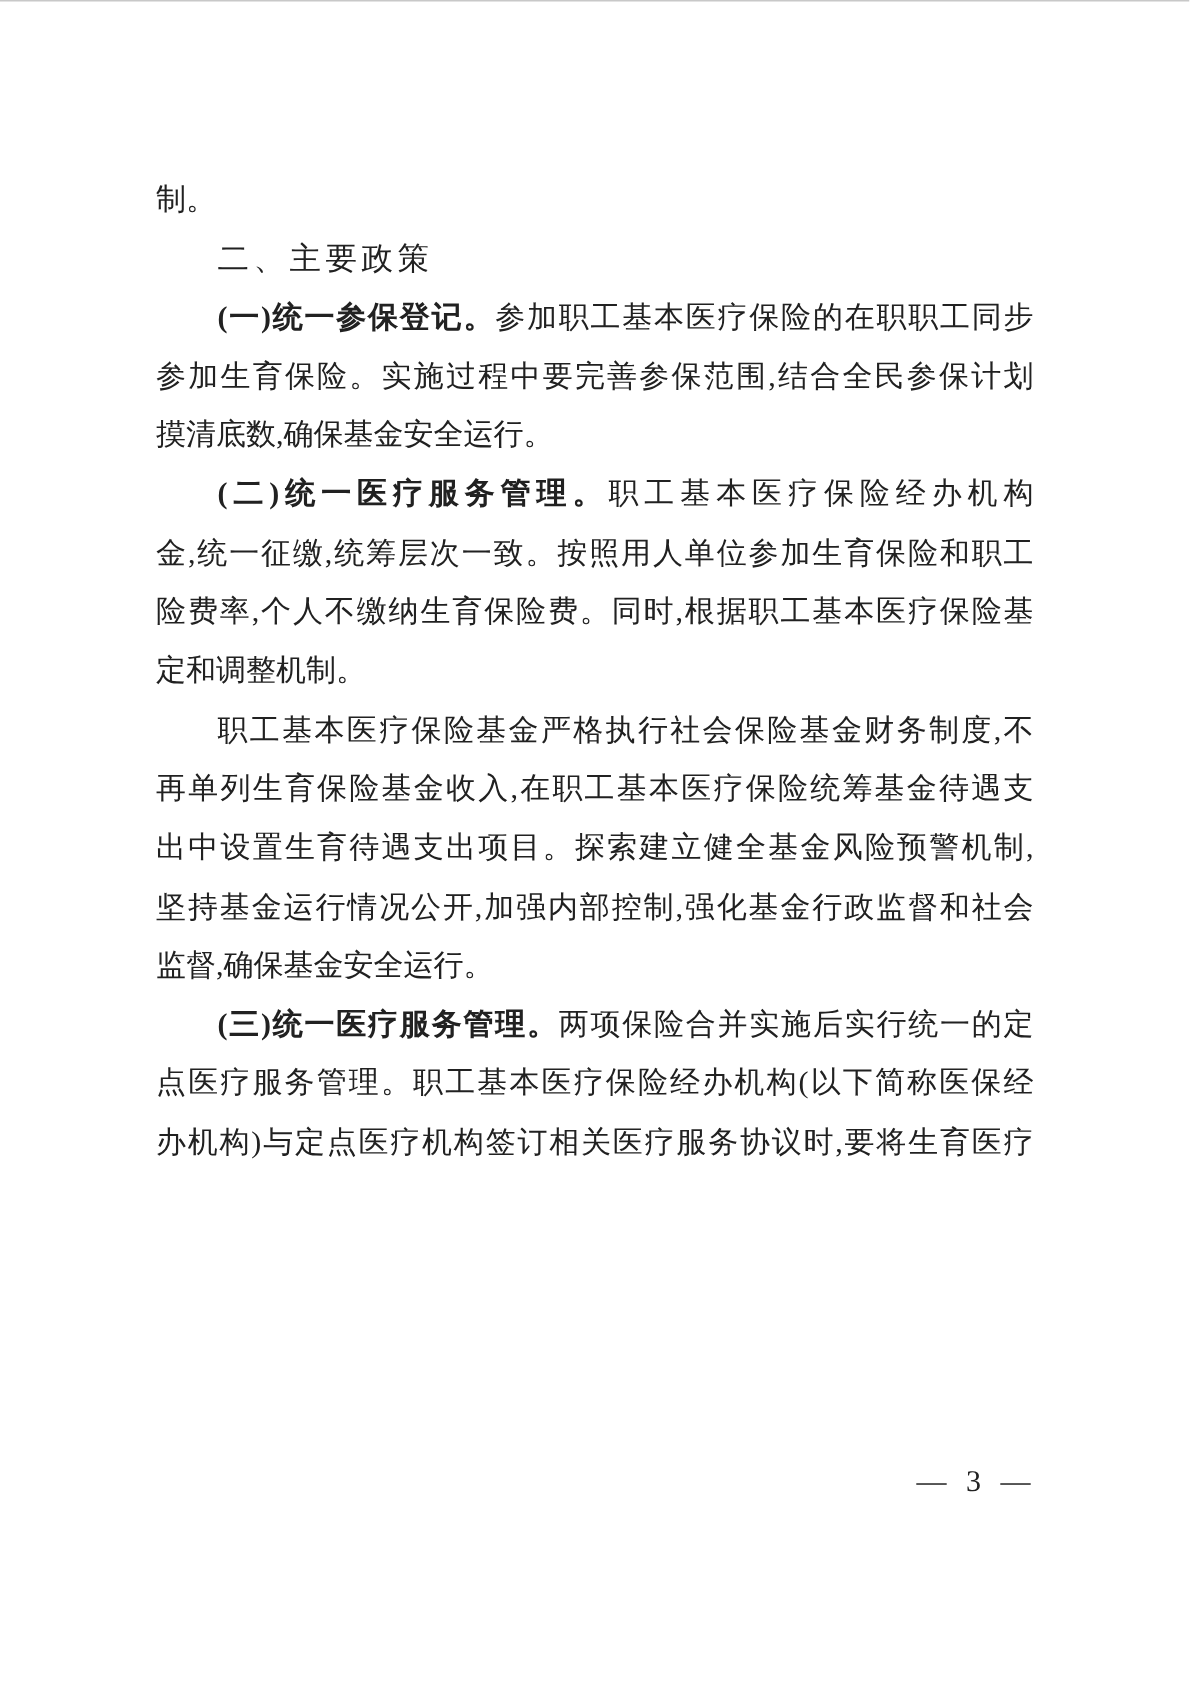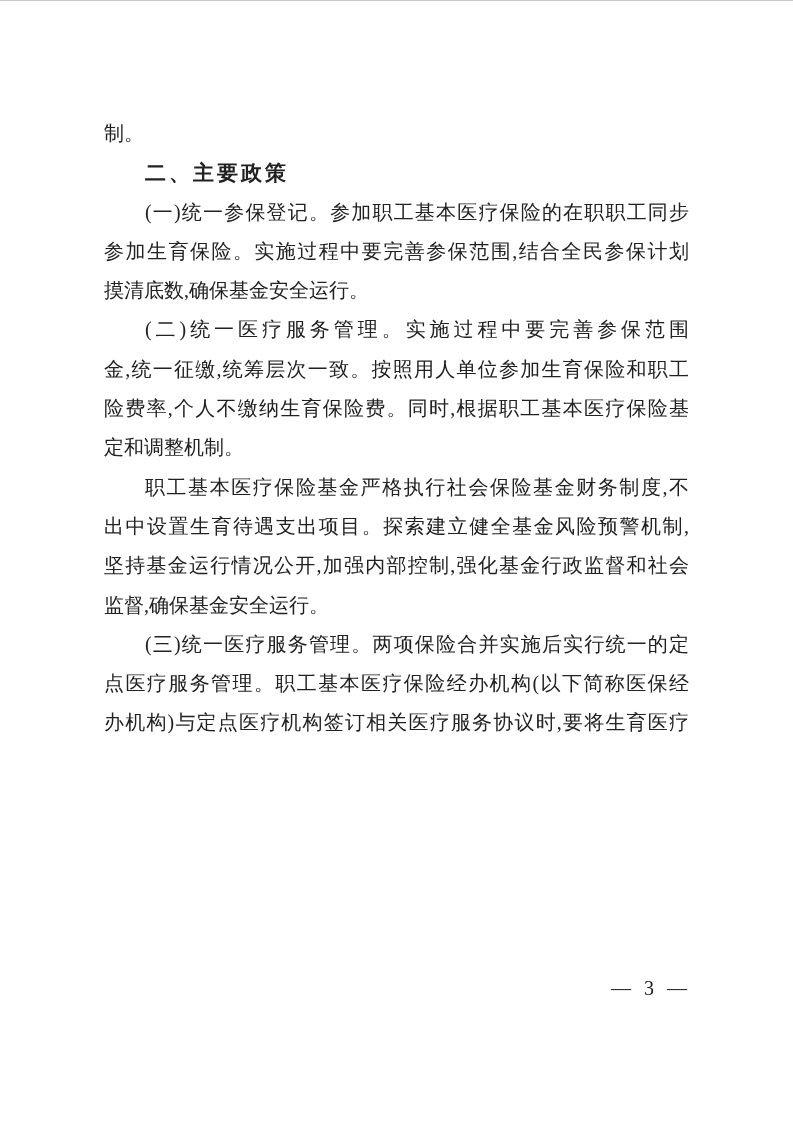--- a/index.html
+++ b/index.html
@@ -33,28 +33,28 @@
   }
   .line.end {
     text-align: left;
     text-align-last: left;
   }
   .line.ind {
     text-indent: 41px;
   }
   .line.heading {
     font-family: "Liberation Sans", "DejaVu Sans", sans-serif;
-    font-weight: 700;
+    font-weight: 400;
     font-size: 21px;
     letter-spacing: 3px;
     text-align: center;
     text-align-last: left;
   }
   .lead {
-    font-weight: 400;
+    font-weight: 700;
     margin-top: 24px;
   }
   .page-number {
     position: absolute;
     top: 974px;
     right: 102px;
     font-size: 20px;
     line-height: 26px;
     letter-spacing: 4px;
     color: #212121;
@@ -68,26 +68,27 @@
   <div class="content">
 
     <div class="line end"><span>制。</span></div>
 
     <div class="line heading ind"><span>二、主要政策</span></div>
 
     <div class="line ind"><span class="lead">(一)统一参保登记。</span><span>参加职工基本医疗保险的在职职工同步</span></div>
     <div class="line"><span>参加生育保险。实施过程中要完善参保范围,结合全民参保计划</span></div>
     <div class="line end"><span>摸清底数,确保基金安全运行。</span></div>
 
-    <div class="line ind"><span class="lead">(二)统一医疗服务管理。</span><span>实施过程中要完善参保范围</span></div>
+    <div class="line ind"><span class="lead">(二)统一医疗服务管理。</span><span>职工基本医疗保险经办机构</span></div>
     <div class="line"><span>金,统一征缴,统筹层次一致。按照用人单位参加生育保险和职工</span></div>
     <div class="line"><span>险费率,个人不缴纳生育保险费。同时,根据职工基本医疗保险基</span></div>
     <div class="line end"><span>定和调整机制。</span></div>
 
     <div class="line ind"><span>职工基本医疗保险基金严格执行社会保险基金财务制度,不</span></div>
+    <div class="line"><span>再单列生育保险基金收入,在职工基本医疗保险统筹基金待遇支</span></div>
     <div class="line"><span>出中设置生育待遇支出项目。探索建立健全基金风险预警机制,</span></div>
     <div class="line"><span>坚持基金运行情况公开,加强内部控制,强化基金行政监督和社会</span></div>
     <div class="line end"><span>监督,确保基金安全运行。</span></div>
 
     <div class="line ind"><span class="lead">(三)统一医疗服务管理。</span><span>两项保险合并实施后实行统一的定</span></div>
     <div class="line"><span>点医疗服务管理。职工基本医疗保险经办机构(以下简称医保经</span></div>
     <div class="line"><span>办机构)与定点医疗机构签订相关医疗服务协议时,要将生育医疗</span></div>
 
   </div>
 

